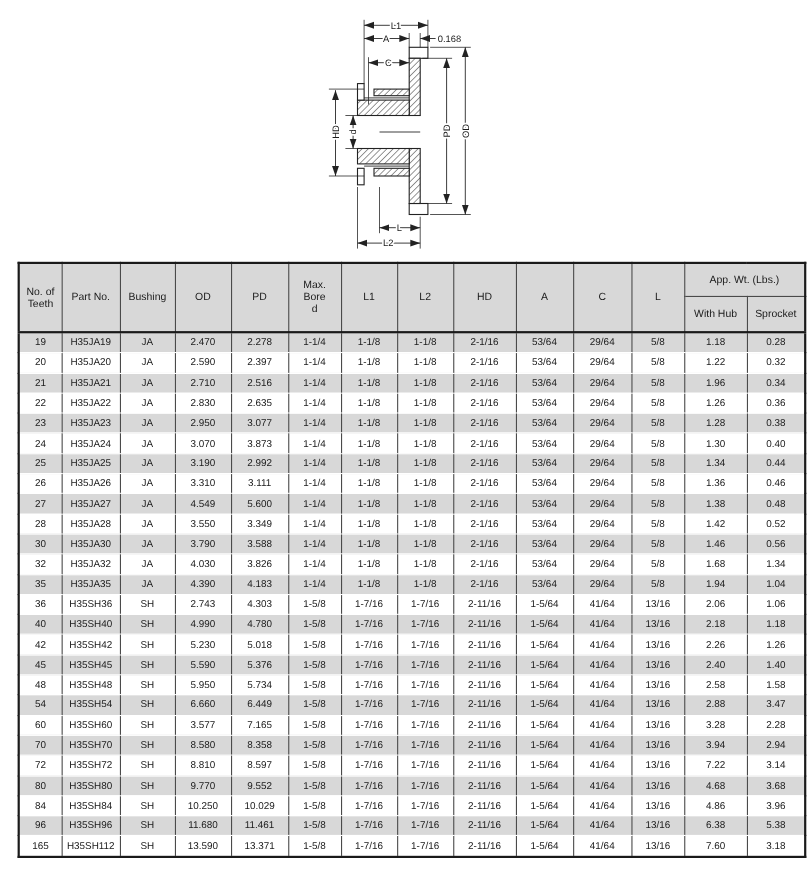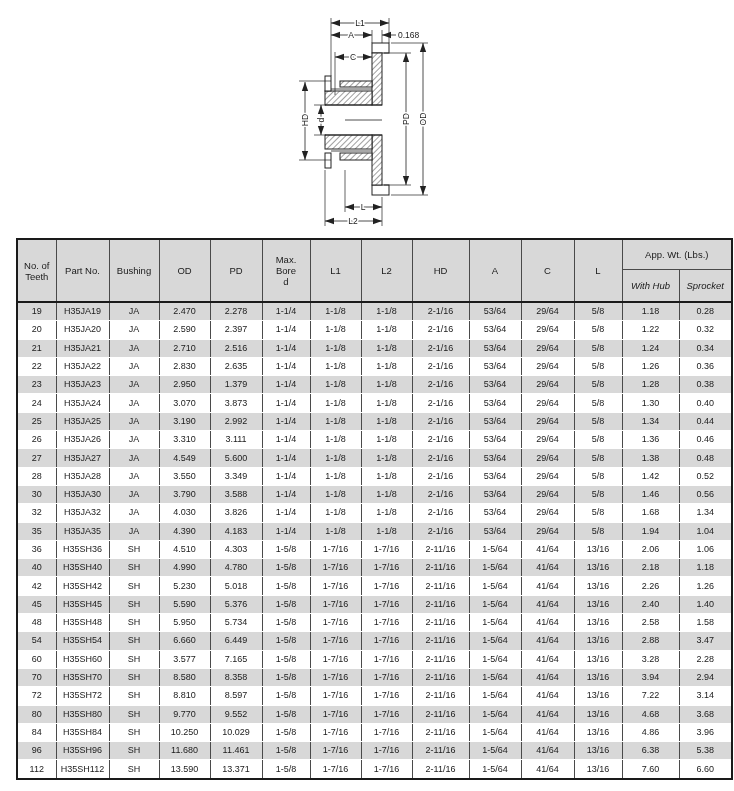--- a/index.html
+++ b/index.html
@@ -19,21 +19,21 @@
     border:2px solid var(--frame,#1a1a1a);
   }
   .spec-table th{
     background:var(--header-bg,#d8d8d8);
     font-weight:normal;font-size:9.5px;line-height:11px;
     border:1px solid var(--grid,#4a4a4a);
     text-align:center;vertical-align:middle;
     white-space:pre-line;padding:2px 1px;
   }
   .spec-table thead tr:first-child th{height:25px;}
-  .spec-table thead th.sub{height:27px;font-style:italic;}
+  .spec-table thead th.sub{height:27px;}
   .spec-table thead{border-bottom:2px solid var(--frame,#1a1a1a);}
   .spec-table td{
     font-size:9px;line-height:17px;height:17.3px;
     text-align:center;vertical-align:middle;padding:0 1px;
     border-left:1px solid var(--grid,#4a4a4a);
     border-right:1px solid var(--grid,#4a4a4a);
     border-top:1px solid #fff;border-bottom:1px solid #fff;
     color:var(--text,#1a1a1a);
   }
   .spec-table tr.stripe td{background:var(--stripe,#d8d8d8);}
@@ -203,21 +203,21 @@
         <td>JA</td>
         <td>2.710</td>
         <td>2.516</td>
         <td>1-1/4</td>
         <td>1-1/8</td>
         <td>1-1/8</td>
         <td>2-1/16</td>
         <td>53/64</td>
         <td>29/64</td>
         <td>5/8</td>
-        <td>1.24</td>
+        <td>1.96</td>
         <td>0.34</td>
       </tr>
       <tr>
         <td>22</td>
         <td>H35JA22</td>
         <td>JA</td>
         <td>2.830</td>
         <td>2.635</td>
         <td>1-1/4</td>
         <td>1-1/8</td>
@@ -227,21 +227,21 @@
         <td>29/64</td>
         <td>5/8</td>
         <td>1.26</td>
         <td>0.36</td>
       </tr>
       <tr class="stripe">
         <td>23</td>
         <td>H35JA23</td>
         <td>JA</td>
         <td>2.950</td>
-        <td>1.379</td>
+        <td>3.077</td>
         <td>1-1/4</td>
         <td>1-1/8</td>
         <td>1-1/8</td>
         <td>2-1/16</td>
         <td>53/64</td>
         <td>29/64</td>
         <td>5/8</td>
         <td>1.28</td>
         <td>0.38</td>
       </tr>
@@ -370,21 +370,21 @@
         <td>53/64</td>
         <td>29/64</td>
         <td>5/8</td>
         <td>1.94</td>
         <td>1.04</td>
       </tr>
       <tr>
         <td>36</td>
         <td>H35SH36</td>
         <td>SH</td>
-        <td>4.510</td>
+        <td>2.743</td>
         <td>4.303</td>
         <td>1-5/8</td>
         <td>1-7/16</td>
         <td>1-7/16</td>
         <td>2-11/16</td>
         <td>1-5/64</td>
         <td>41/64</td>
         <td>13/16</td>
         <td>2.06</td>
         <td>1.06</td>
@@ -559,29 +559,29 @@
         <td>1-7/16</td>
         <td>1-7/16</td>
         <td>2-11/16</td>
         <td>1-5/64</td>
         <td>41/64</td>
         <td>13/16</td>
         <td>6.38</td>
         <td>5.38</td>
       </tr>
       <tr>
-        <td>112</td>
+        <td>165</td>
         <td>H35SH112</td>
         <td>SH</td>
         <td>13.590</td>
         <td>13.371</td>
         <td>1-5/8</td>
         <td>1-7/16</td>
         <td>1-7/16</td>
         <td>2-11/16</td>
         <td>1-5/64</td>
         <td>41/64</td>
         <td>13/16</td>
         <td>7.60</td>
-        <td>6.60</td>
+        <td>3.18</td>
       </tr>
     </tbody>
 </table>
 
 </body></html>

